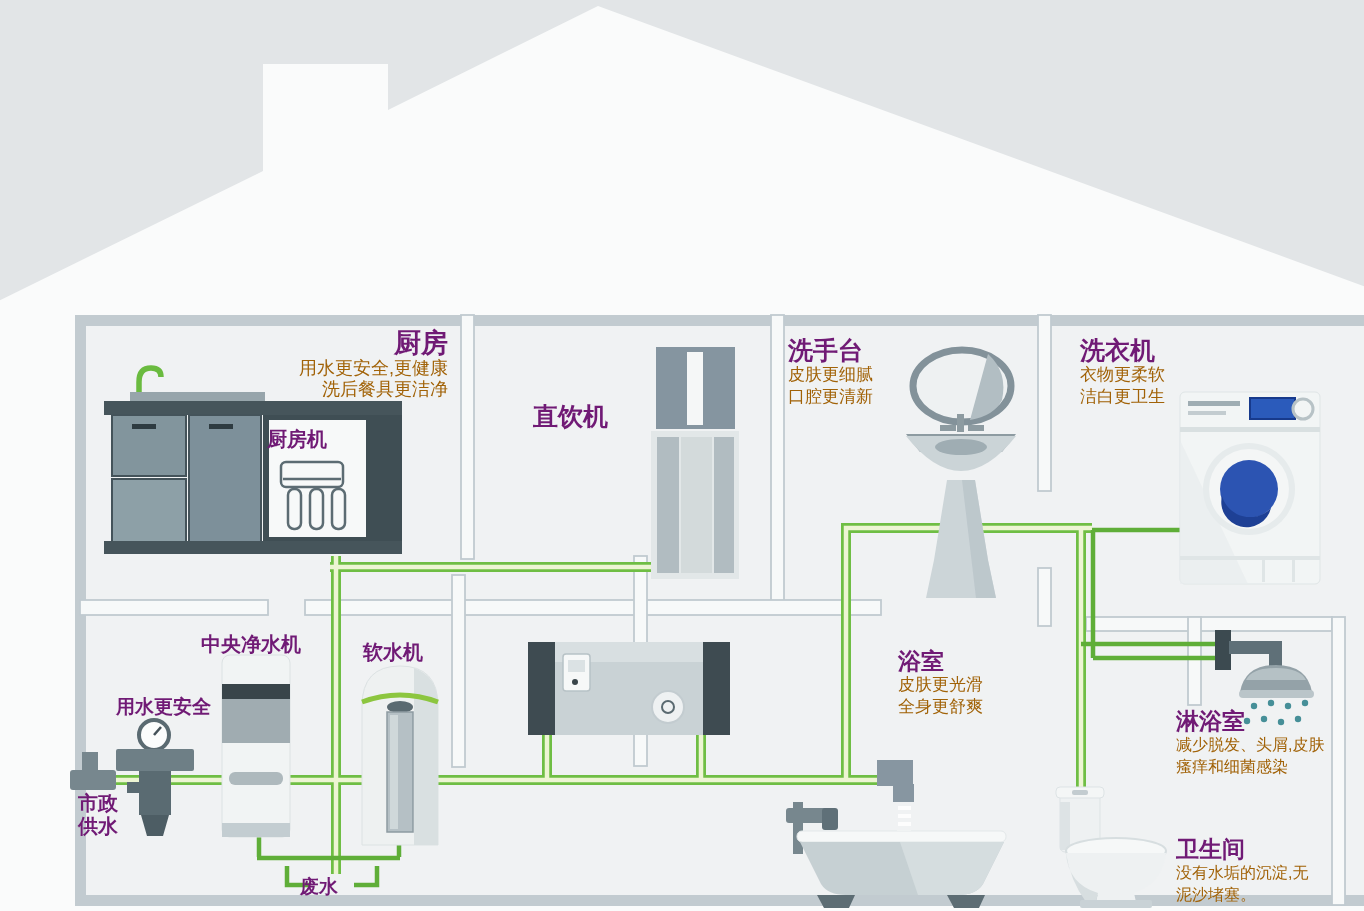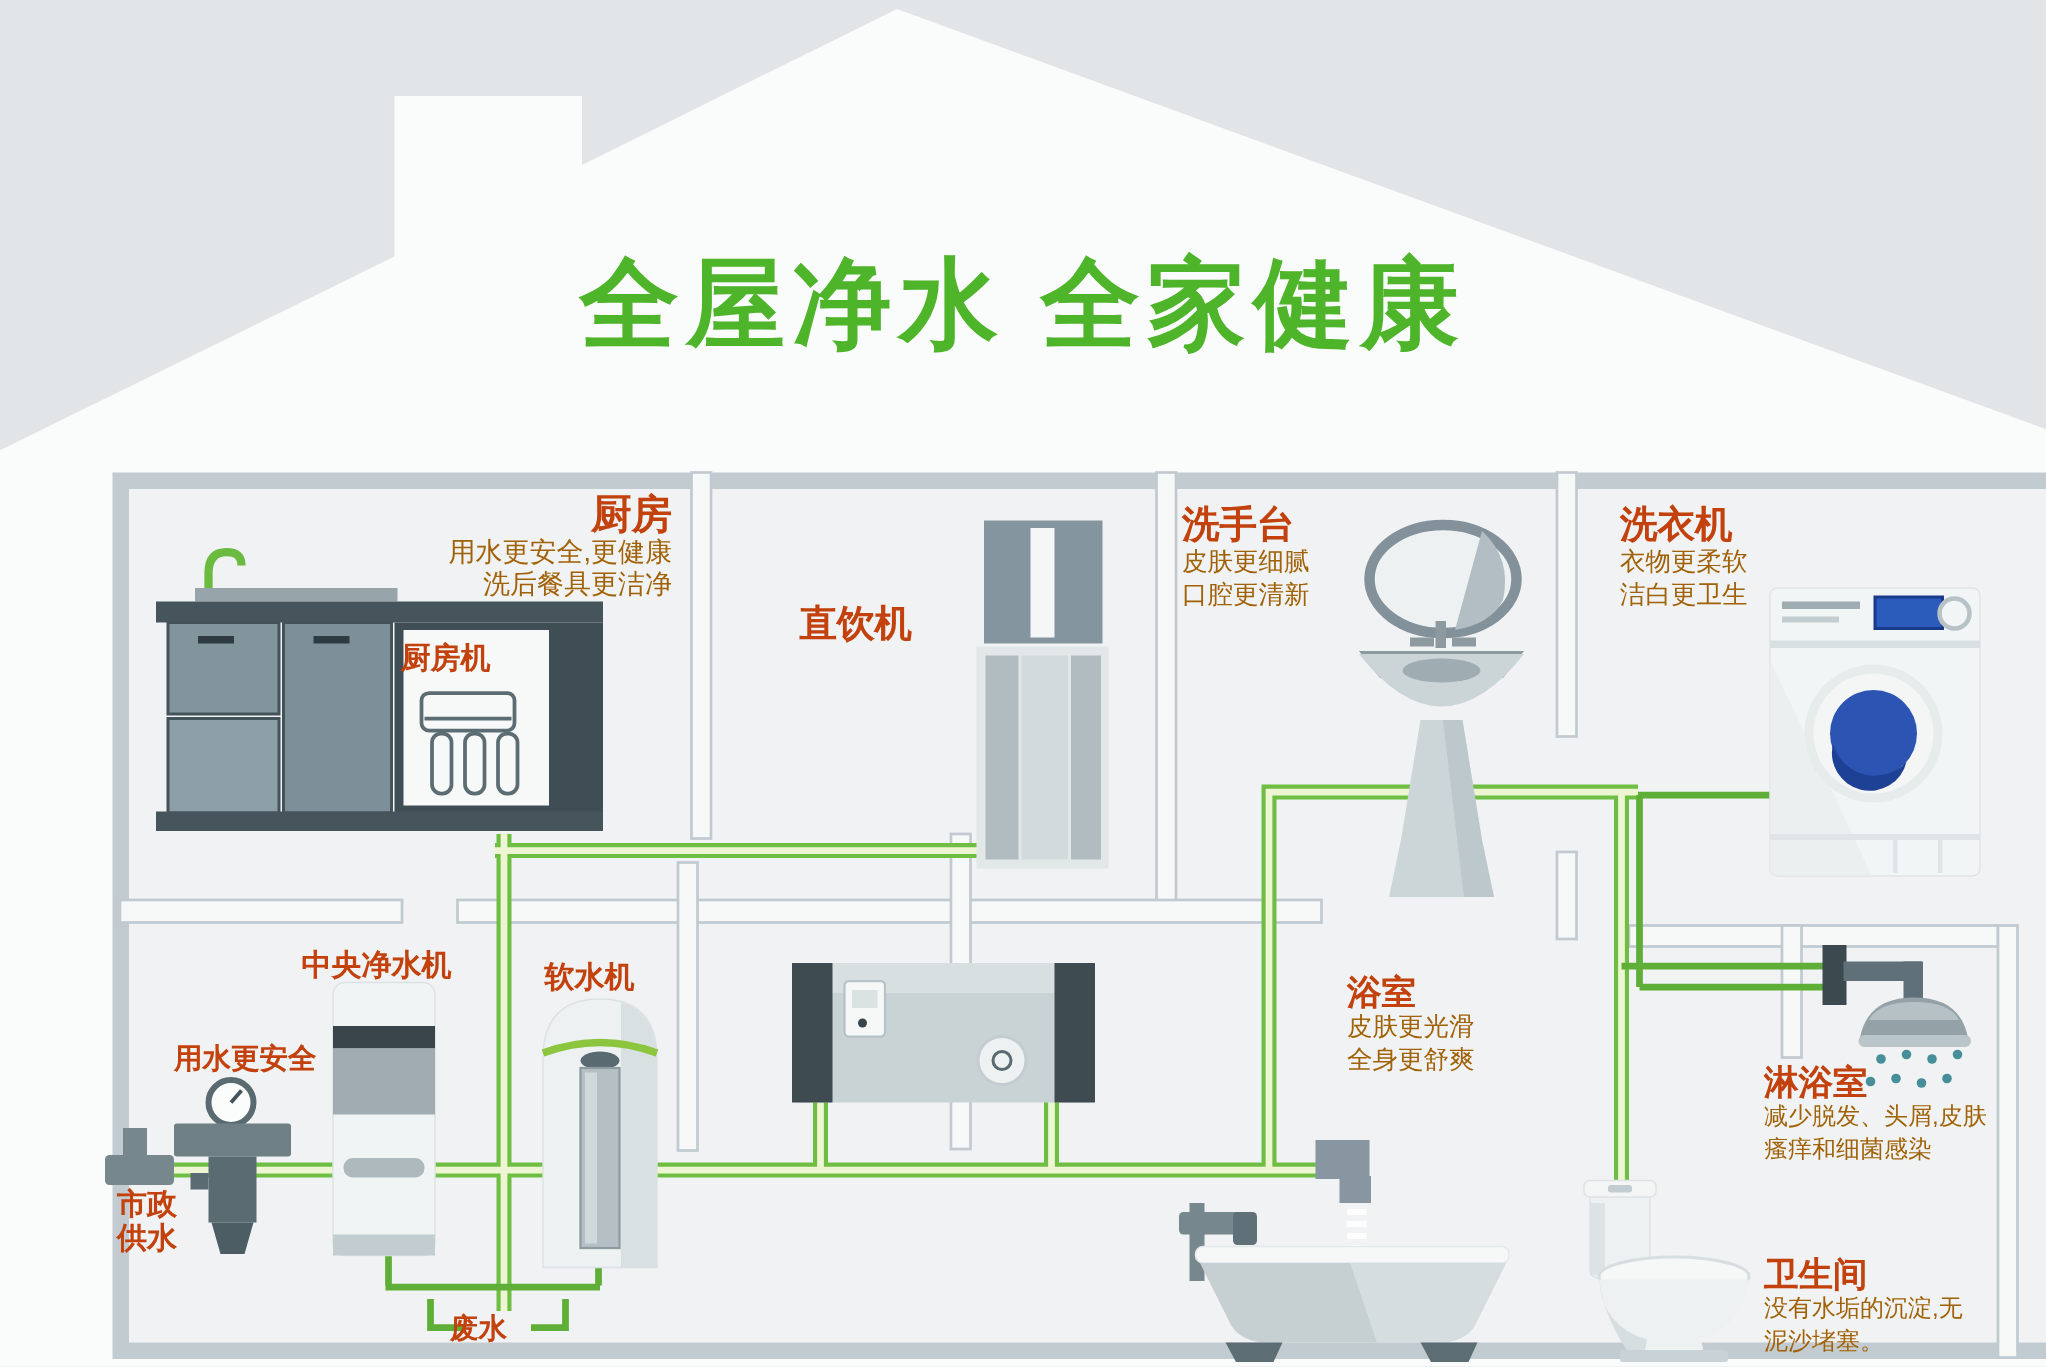--- a/index.html
+++ b/index.html
@@ -2,21 +2,21 @@
 <html><head>
 <meta charset="utf-8">
 <style>
   html,body{margin:0;padding:0;background:#e2e5e7;}
   .stage{position:relative;width:1364px;height:911px;overflow:hidden;
          font-family:"Liberation Sans","DejaVu Sans",sans-serif;}
   .stage svg{position:absolute;left:0;top:0;}
   .lbl{position:absolute;color:#3b4950;white-space:nowrap;}
   .poster-title{width:1364px;text-align:center;font-size:66px;font-weight:bold;
                 color:#4eb42a;letter-spacing:5px;}
-  .t{font-weight:bold;color:#c2410c;}
+  .t{font-weight:bold;color:#701a75;}
   .d{color:#a16207;}
   .t27{font-size:27px;line-height:30px;}
   .t25{font-size:25px;line-height:28px;}
   .t23{font-size:23px;line-height:26px;}
   .t20{font-size:20px;line-height:23px;}
   .t19{font-size:19px;line-height:22px;}
   .d18{font-size:18px;line-height:21px;}
   .d17{font-size:17px;line-height:22px;}
   .d16{font-size:16px;line-height:22px;}
   .right{text-align:right;}
@@ -228,21 +228,20 @@
     <rect x="1056" y="787" width="48" height="11" rx="4" fill="#f4f6f6" stroke="#dde3e5"></rect>
     <rect x="1072" y="790" width="16" height="5" rx="2" fill="#c3ccd0"></rect>
     <rect x="1060" y="802" width="10" height="48" fill="#dde3e5"></rect>
     <ellipse cx="1116" cy="851" rx="50" ry="13" fill="#f6f8f8" stroke="#d7dee0" stroke-width="2"></ellipse>
     <path d="M1066,853 Q1068,884 1098,893 L1096,902 L1136,902 L1134,893 Q1162,884 1166,853 Z" fill="#eef1f2"></path>
     <path d="M1066,853 Q1068,884 1098,893 L1096,902 L1086,902 Q1070,880 1066,853 Z" fill="#d7dee0"></path>
     <rect x="1080" y="900" width="72" height="8" rx="2" fill="#c9d2d6"></rect>
   </g>
 </svg>
 
-<div class="lbl poster-title" style="top:158px;">全屋净水 全家健康</div>
 
 <div class="lbl right" style="left:240px;top:328px;width:208px;">
   <div class="t t27">厨房</div>
   <div class="d d18">用水更安全,更健康</div>
   <div class="d d18">洗后餐具更洁净</div>
 </div>
 
 <div class="lbl center t t20" style="left:267px;top:428px;width:100px;">厨房机</div>
 
 <div class="lbl t t25" style="left:533px;top:402px;">直饮机</div>

